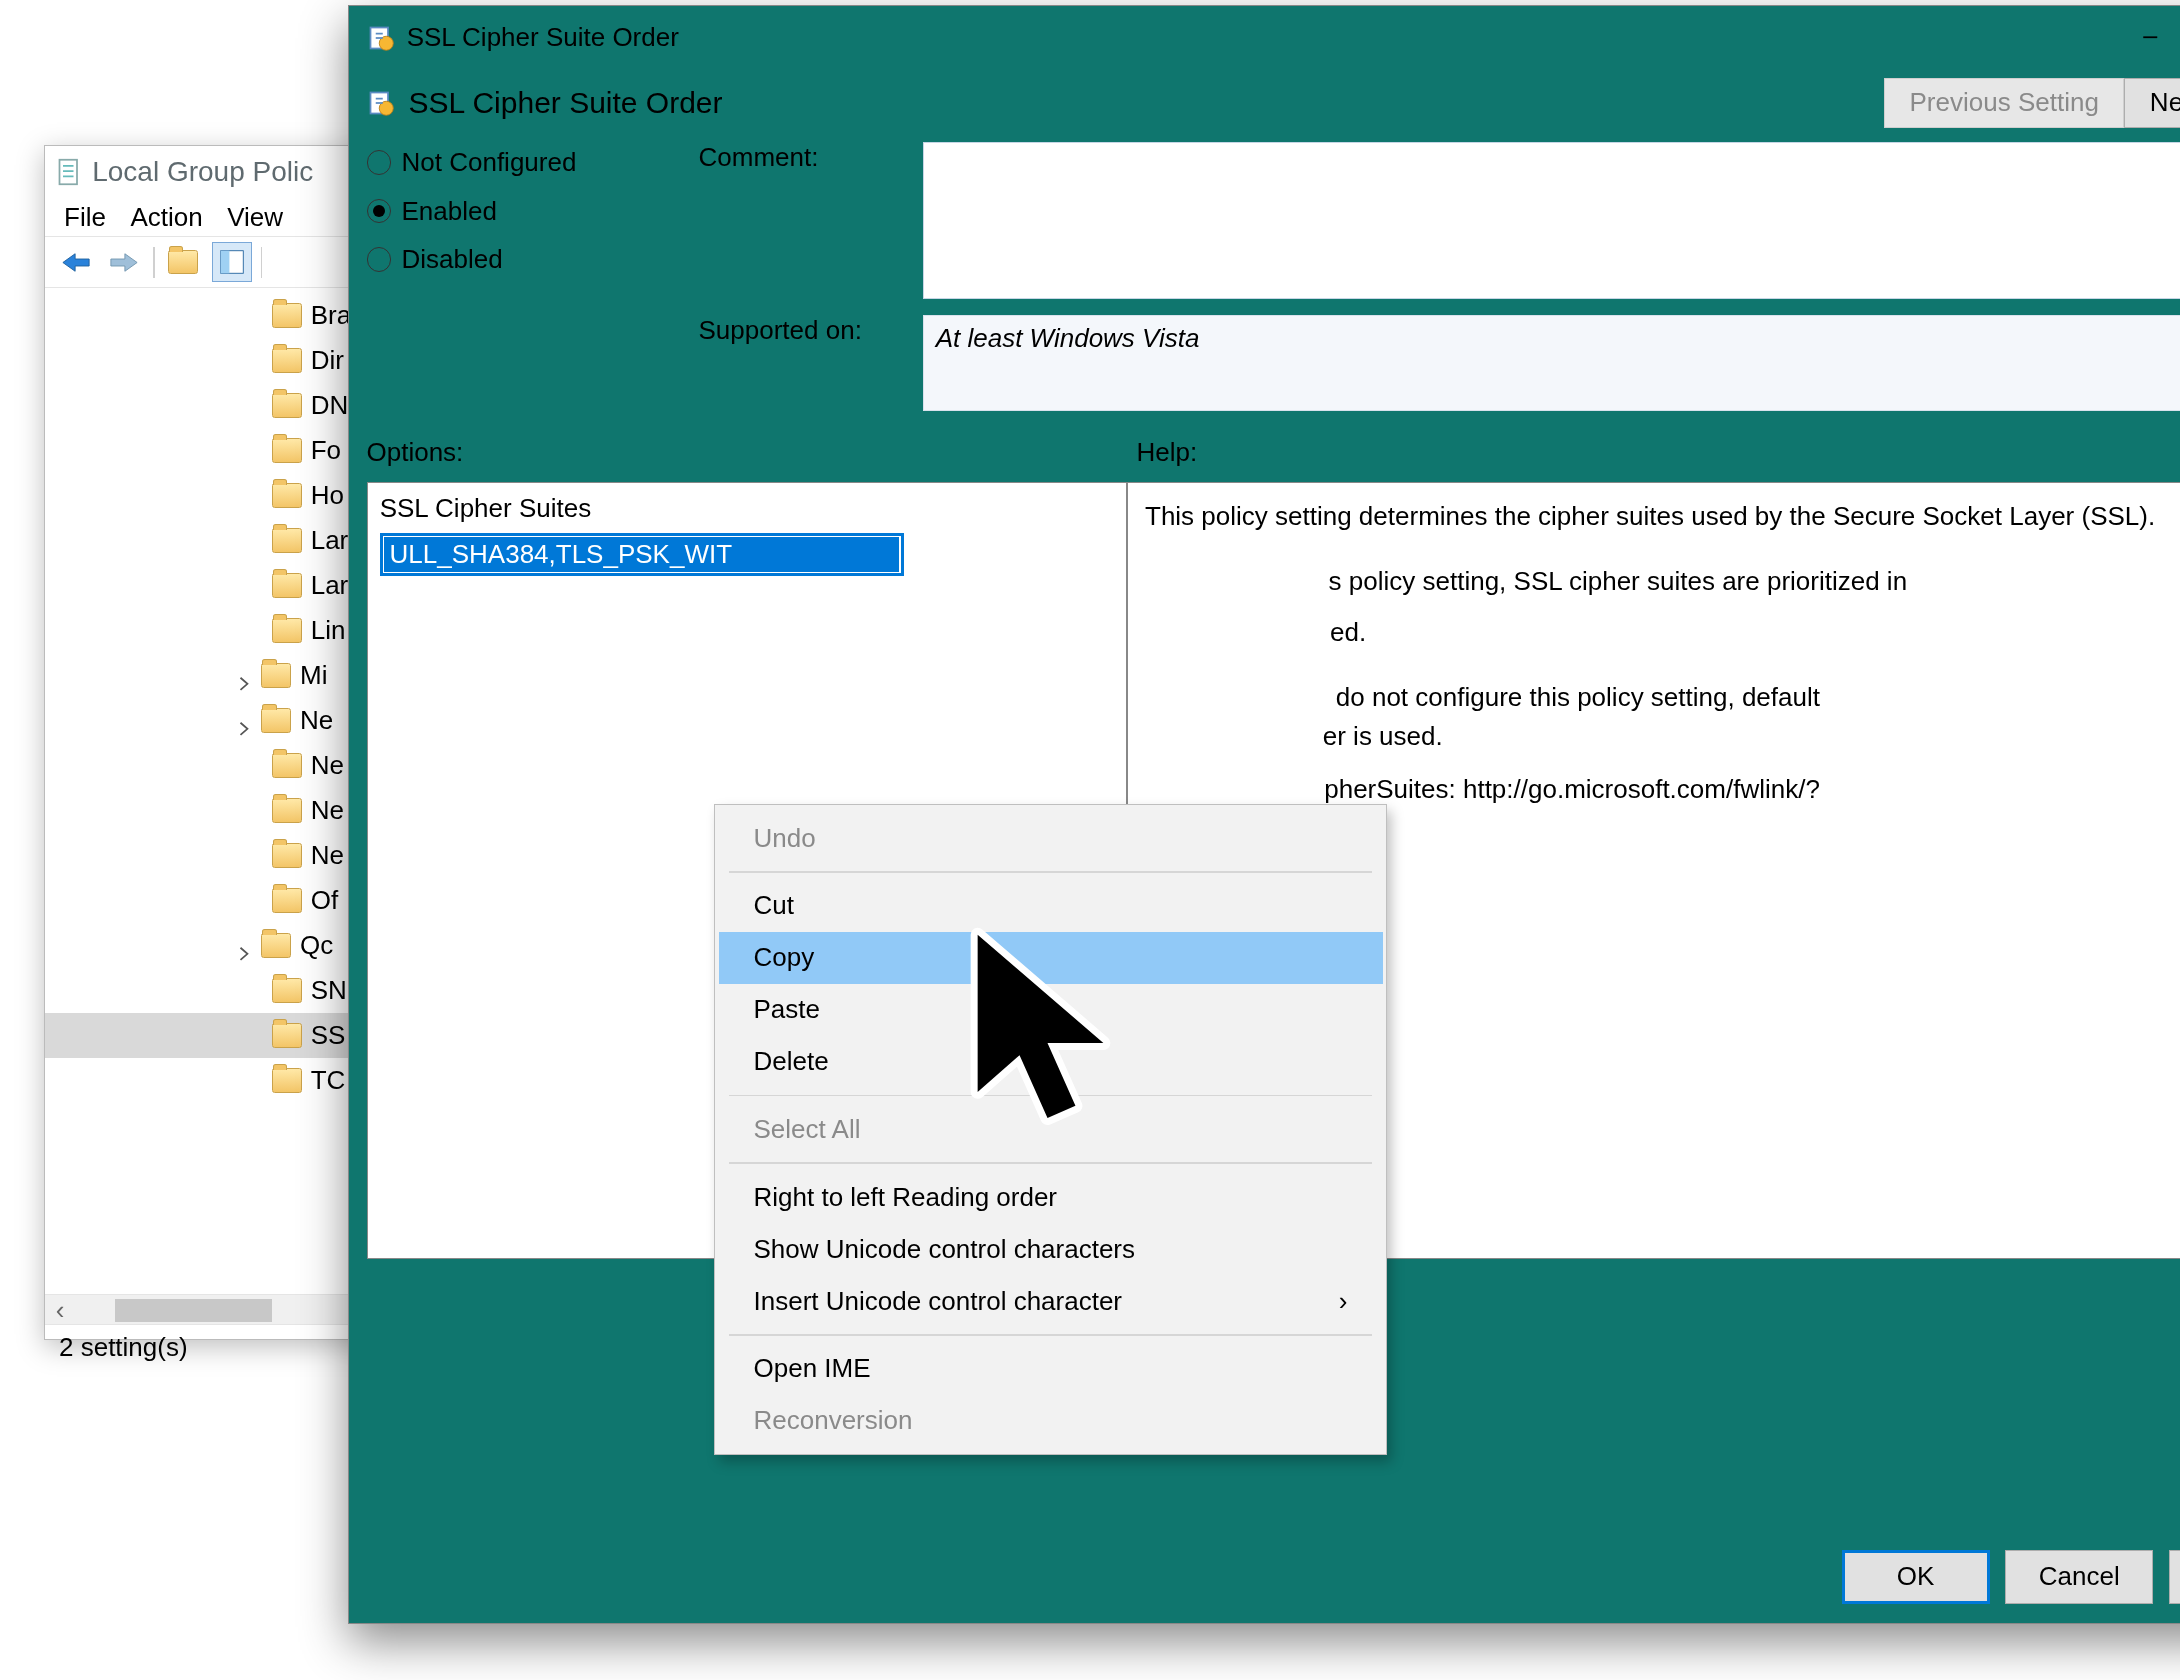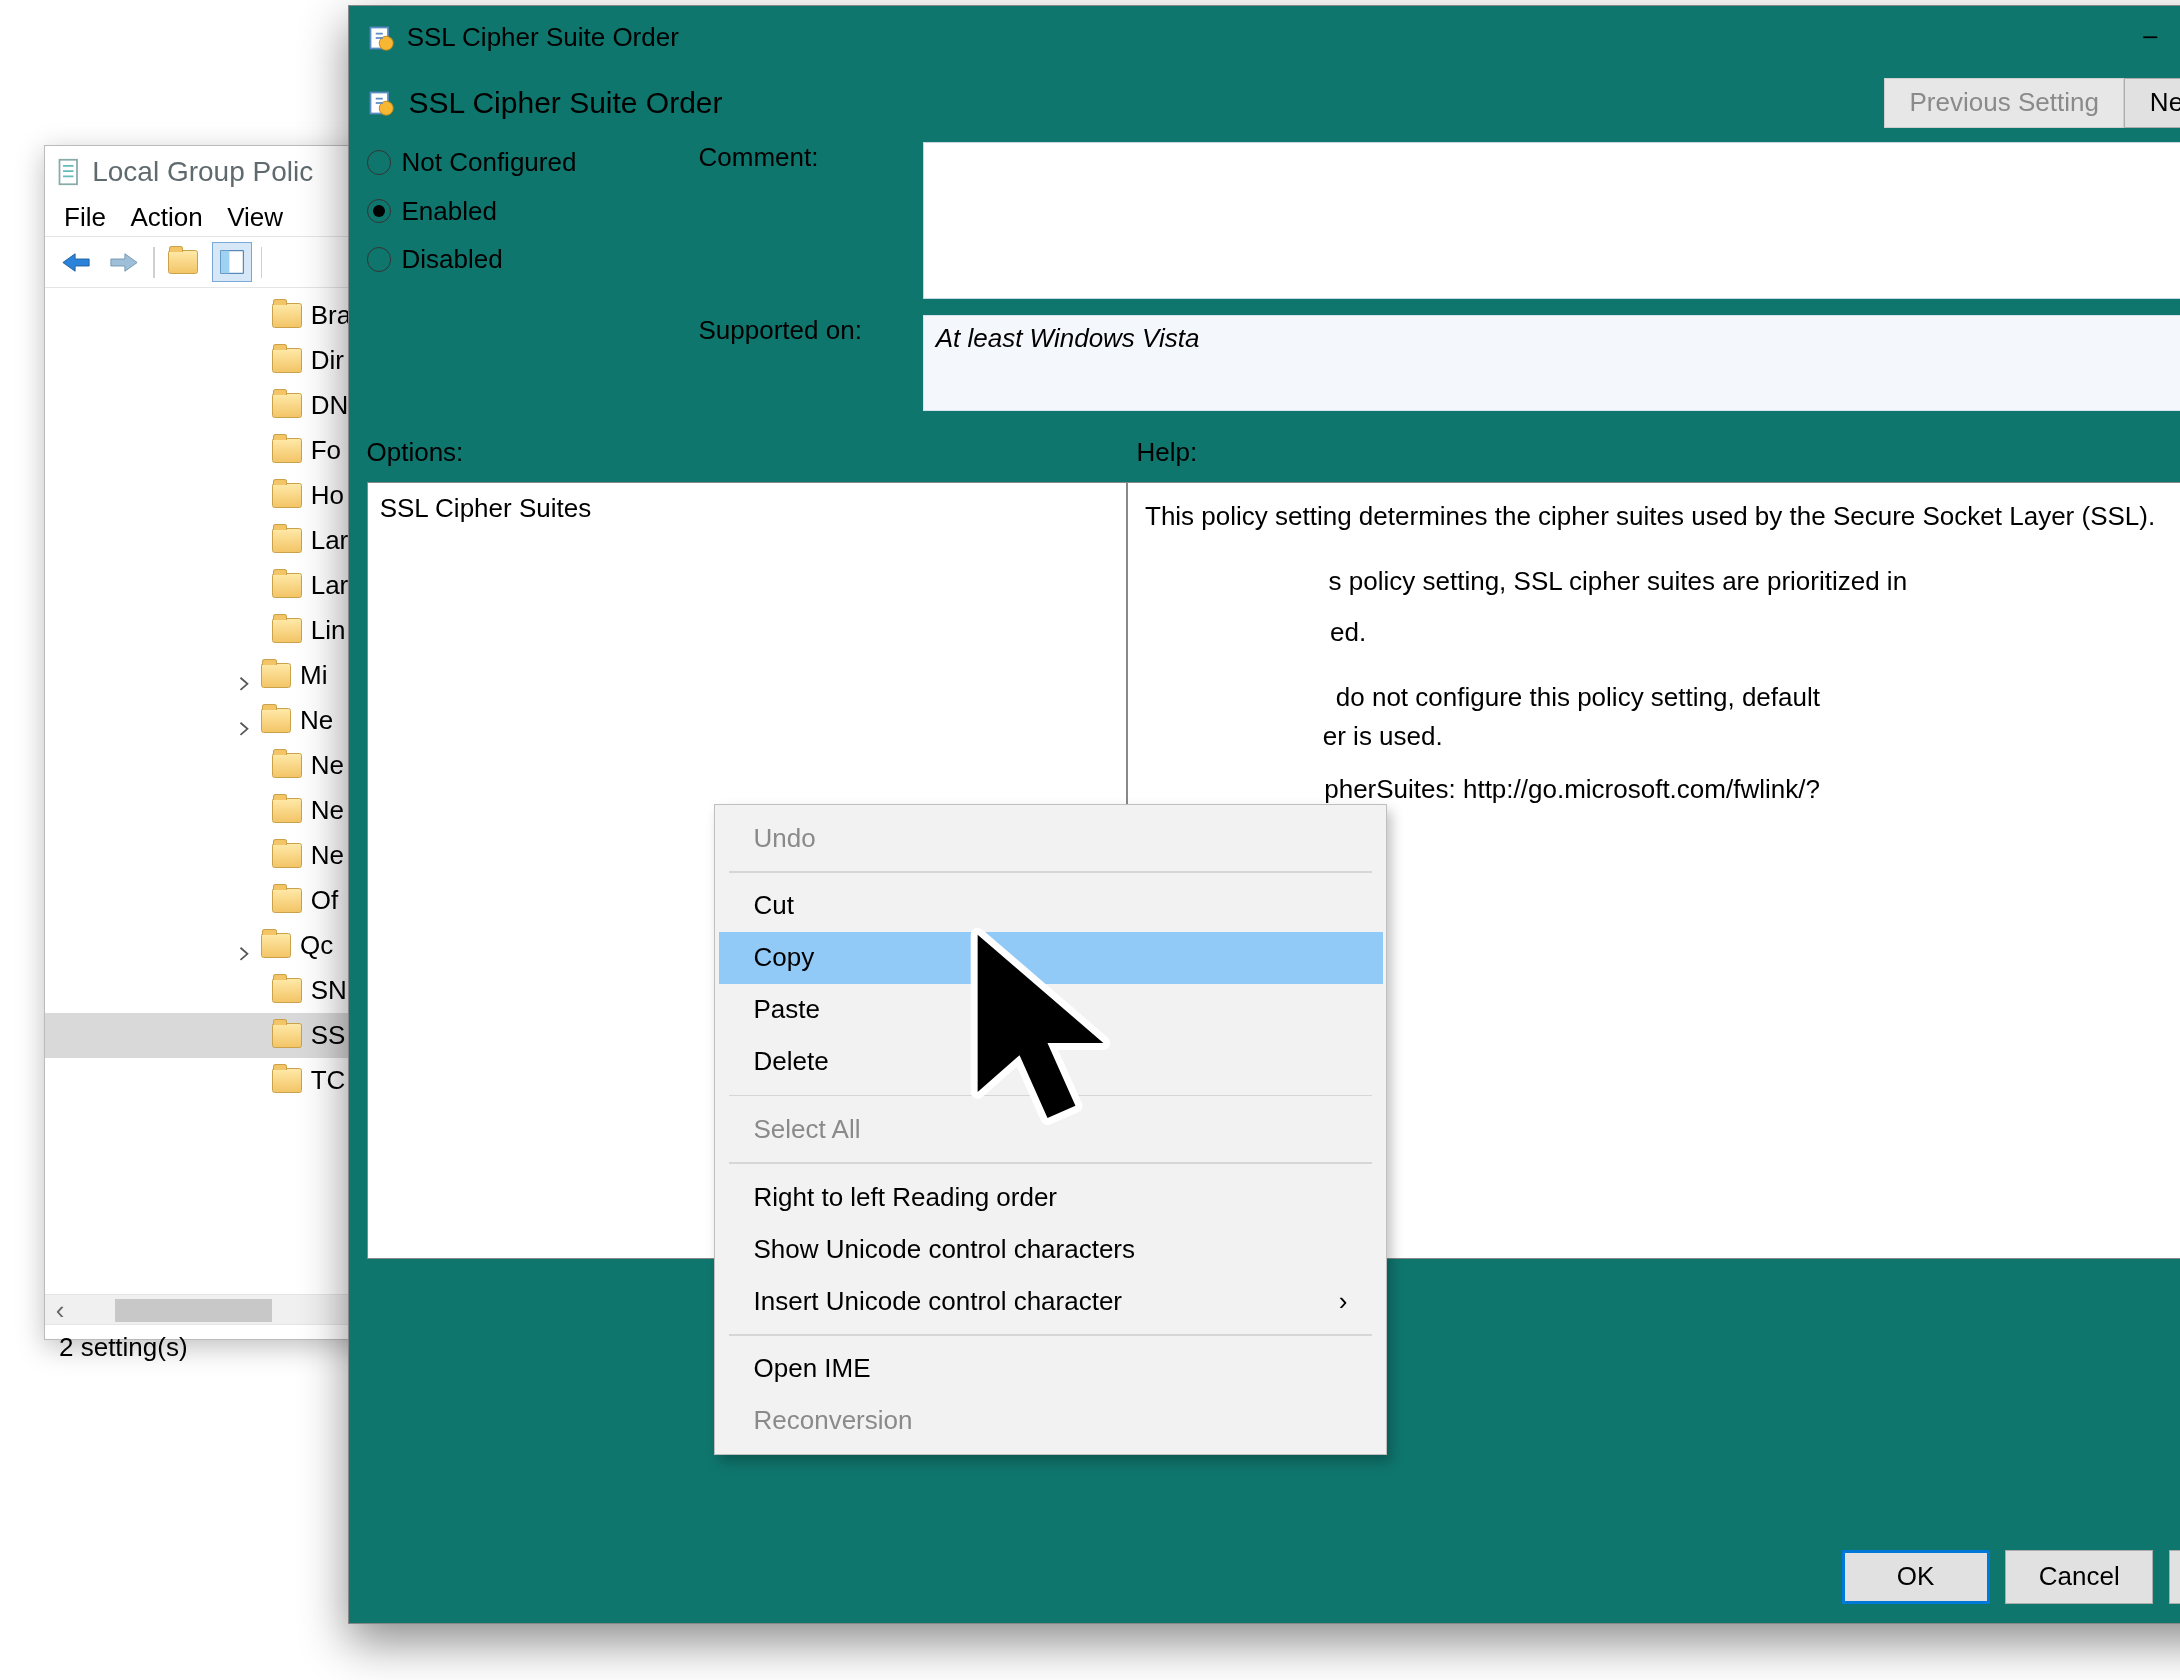--- a/index.html
+++ b/index.html
@@ -420,20 +420,23 @@
   </div>
 
   <div class="section-labels">
     <div class="l">Options:</div>
     <div>Help:</div>
   </div>
 
   <div class="panels">
     <div class="panel left">
       <div class="cipher-label">SSL Cipher Suites</div>
+      <div class="cipher-input-wrap">
+        <div class="cipher-input">ULL_SHA384,TLS_PSK_WIT</div>
+      </div>
     </div>
     <div class="panel right">
       <div>
         <p style="margin:0 0 26px 0">This policy setting determines the cipher suites used by the Secure Socket Layer (SSL).</p>
         <p style="margin:0"><span style="visibility:hidden">If you enable thi</span><span>s policy setting, SSL cipher suites are prioritized in</span></p>
         <p style="margin:12px 0 26px 0"><span style="visibility:hidden">the order specifi</span><span>ed.</span></p>
         <p style="margin:0"><span style="visibility:hidden">If you disable or</span><span> do not configure this policy setting, default</span></p>
         <p style="margin:0 0 14px 0"><span style="visibility:hidden">cipher suite ord</span><span>er is used.</span></p>
         <p style="margin:0"><span style="visibility:hidden">Link to all the ci</span><span>pherSuites: http://go.microsoft.com/fwlink/?</span></p>
       </div>

